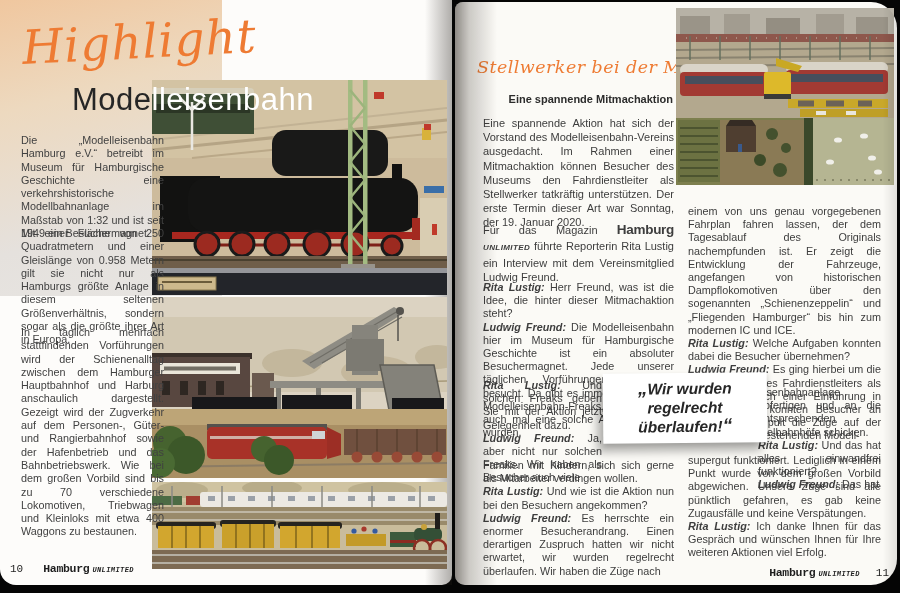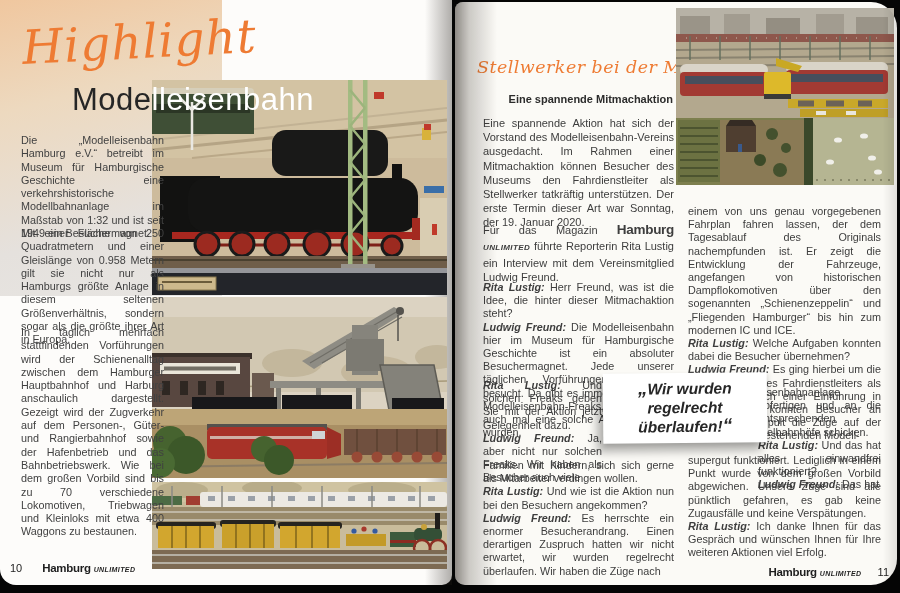--- a/index.html
+++ b/index.html
@@ -26,21 +26,21 @@
   .hl-white{color:#ffffff;clip-path:inset(-6px 0 -6px 80px);}
   .photo{position:absolute;margin:0;overflow:hidden;z-index:2;background:#c9b697;}
   .photo svg{display:block;width:100%;height:100%;}
   .photo1{left:152px;top:80px;width:295px;height:215px;}
   .photo2{left:152px;top:297px;width:295px;height:181px;}
   .photo3{left:152px;top:482px;width:295px;height:87px;}
   .photo4{left:221px;top:6px;width:218px;height:177px;}
   .lcol p{position:absolute;left:8px;width:143px;margin:13px;font-size:10.8px;line-height:13.3px;
      text-align:justify;color:#414141;z-index:3;}
   .lp0{top:121px;} .lp1{top:214px;} .lp2{top:313px;}
-  .folio{position:absolute;display:flex;align-items:flex-start;font-size:11px;color:#1e1e1e;z-index:5;}
+  .folio{position:absolute;display:flex;align-items:center;font-size:11px;color:#1e1e1e;z-index:5;font-family:Liberation Mono, monospace;}
   .folio-left{left:10px;top:562px;gap:20px;}
   .folio-right{left:234px;top:564px;width:200px;justify-content:flex-end;gap:16px;}
   .brand-main{font-weight:700;font-size:11.5px;letter-spacing:-.3px;}
   .brand-suffix{font-weight:700;font-style:italic;font-size:7px;text-transform:uppercase;
      letter-spacing:.4px;margin-left:3px;}
   
   .script-heading{position:absolute;left:22px;top:54px;width:204px;text-align:center;
      font-family:"DejaVu Serif",serif;font-style:italic;font-size:19px;color:#ee7b33;
      letter-spacing:.5px;white-space:nowrap;transform:scale(.92);transform-origin:left top;}
   .subheading{position:absolute;left:26px;top:91px;width:192px;text-align:right;

